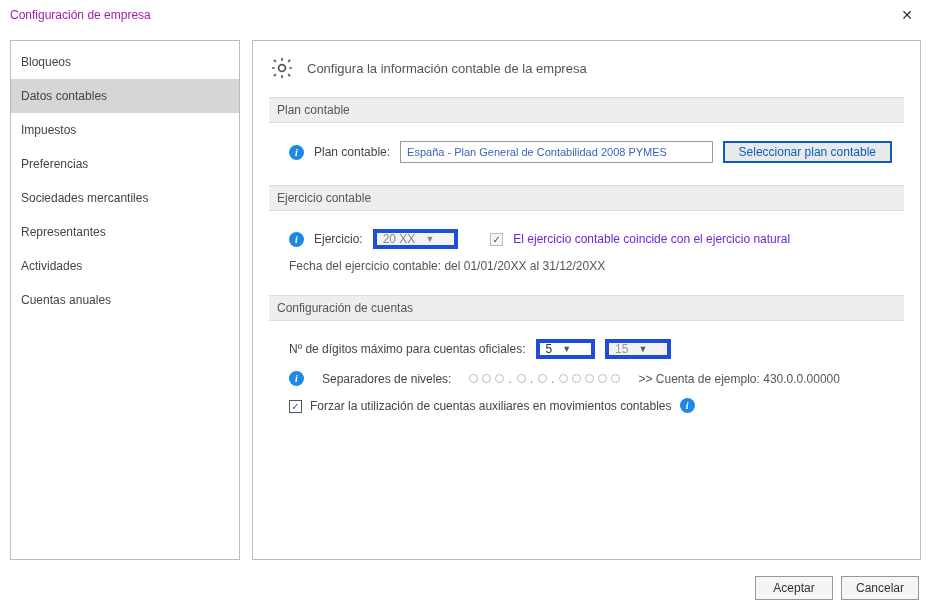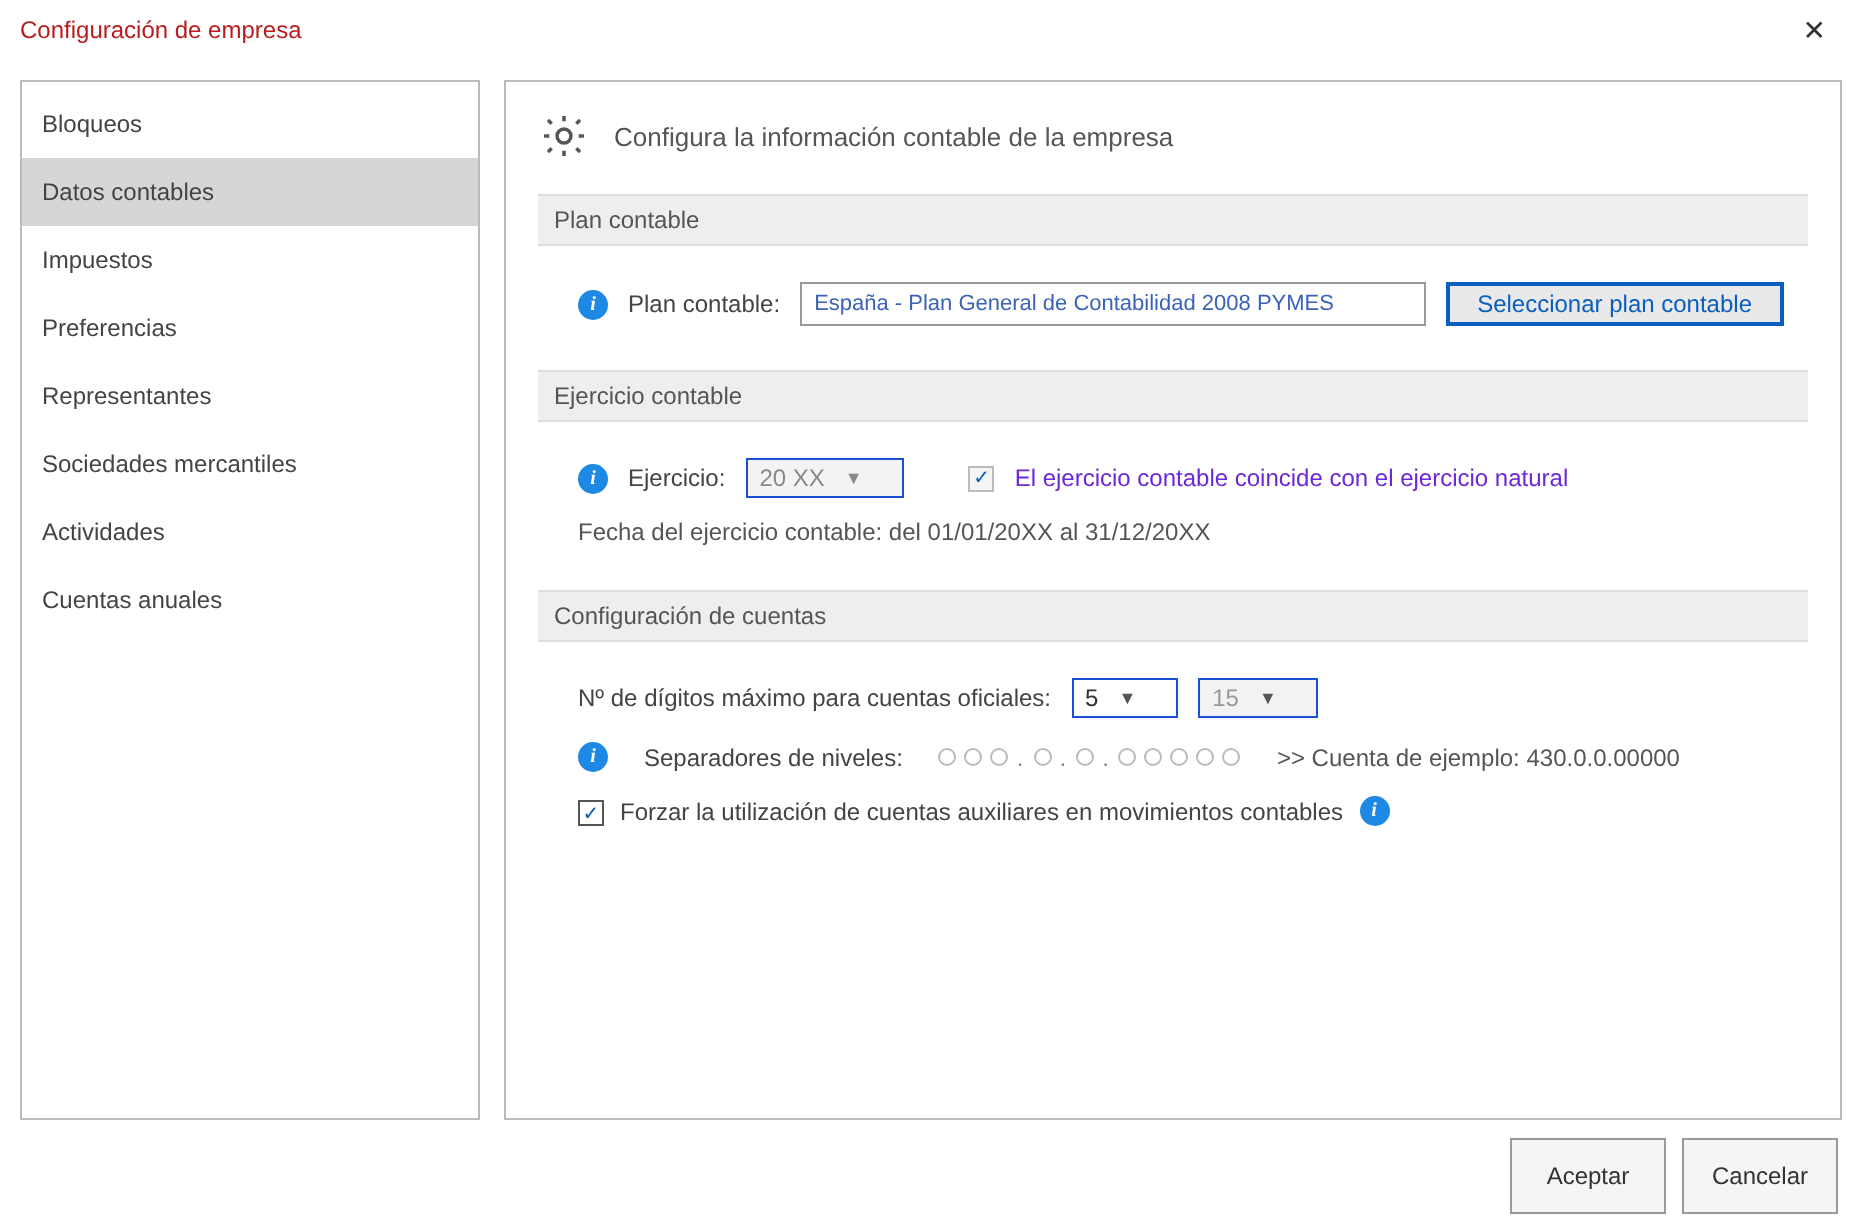--- a/index.html
+++ b/index.html
@@ -14,21 +14,21 @@
     overflow: hidden;
   }
   .window { width: 931px; height: 614px; display: flex; flex-direction: column; }
   .titlebar {
     height: 30px;
     display: flex;
     align-items: center;
     justify-content: space-between;
     padding: 0 10px;
   }
-  .titlebar .title { font-size: 12px; color: #b91c1c; }
+  .titlebar .title { font-size: 12px; color: #a21caf; }
   .close-btn { font-size: 14px; padding: 4px 8px; cursor: pointer; color: #333; }
   .body {
     flex: 1;
     display: flex;
     padding: 10px;
     gap: 12px;
   }
   .sidebar {
     width: 230px;
     border: 1px solid #bbb;
@@ -76,21 +76,21 @@
     flex: 1; height: 22px; border: 1px solid #999;
     padding: 2px 6px; font-size: 11px; color: #3a63b8; background: #fff;
     min-width: 300px;
   }
   .btn-select-plan {
     height: 22px; padding: 0 14px;
     border: 2px solid #0a5ebf; background: #e9e9e9;
     color: #0a5ebf; font-size: 12px; cursor: pointer;
   }
   .combo {
-    height: 20px; border: 1px solid #1d4ed8; background: #f3f3f3;
+    height: 20px; border: 4px solid #1d4ed8; background: #f3f3f3;
     display: inline-flex; align-items: center; padding: 0 20px 0 6px;
     color: #888; font-size: 12px; gap: 10px;
   }
   .combo .arrow { font-size: 9px; color: #888; }
   .combo.small { min-width: 40px; justify-content: space-between; color:#333; background:#fff;}
   .combo.small .arrow { color:#555; }
   .combo.disabled { color:#999; background:#f2f2f2;}
   .check { width: 13px; height: 13px; border: 1px solid #999; display:inline-flex; align-items:center; justify-content:center; font-size:10px; }
   .check.disabled { border-color:#bbb; color:#bbb; background:#f5f5f5;}
   .check.checked::after { content:"✓"; font-size:10px; }
@@ -101,43 +101,43 @@
   .dots { display:flex; align-items:center; gap:4px; color:#aaa; font-size:12px; letter-spacing:1px;}
   .circle { width:9px; height:9px; border:1px solid #bbb; border-radius:50%; display:inline-block;}
   .example-acc { color:#555; }
   .force-row { display:flex; align-items:flex-end; gap:8px; margin-top:12px; }
   .footer {
     height: 44px;
     display:flex; justify-content:flex-end; align-items:center;
     padding: 0 12px 8px 12px; gap: 8px;
   }
   .footer button {
-    min-width: 78px; height: 38px; border:1px solid #999; background:#f5f5f5;
+    min-width: 78px; height: 24px; border:1px solid #999; background:#f5f5f5;
     font-size:12px; color:#333; cursor:pointer;
   }
   .digits-row { display:flex; align-items:center; gap:10px; flex-wrap: nowrap;}
   .gap-big { margin-left: 30px;}
 </style>
 </head>
 <body>
 
 <div class="window">
   <div class="titlebar">
     <div class="title">Configuración de empresa</div>
     <div class="close-btn">✕</div>
   </div>
 
   <div class="body">
     <div class="sidebar">
       <div class="side-item">Bloqueos</div>
       <div class="side-item active">Datos contables</div>
       <div class="side-item">Impuestos</div>
       <div class="side-item">Preferencias</div>
+      <div class="side-item">Sociedades mercantiles</div>
       <div class="side-item">Representantes</div>
-      <div class="side-item">Sociedades mercantiles</div>
       <div class="side-item">Actividades</div>
       <div class="side-item">Cuentas anuales</div>
     </div>
 
     <div class="main">
       <div class="header-row">
         <svg class="gear" viewBox="0 0 24 24" fill="none" stroke="#555" stroke-width="1.6">
           <circle cx="12" cy="12" r="3.2"></circle>
           <path d="M12 2.8v2.4M12 18.8v2.4M4.6 4.6l1.7 1.7M17.7 17.7l1.7 1.7M2.8 12h2.4M18.8 12h2.4M4.6 19.4l1.7-1.7M17.7 6.3l1.7-1.7"></path>
         </svg>

